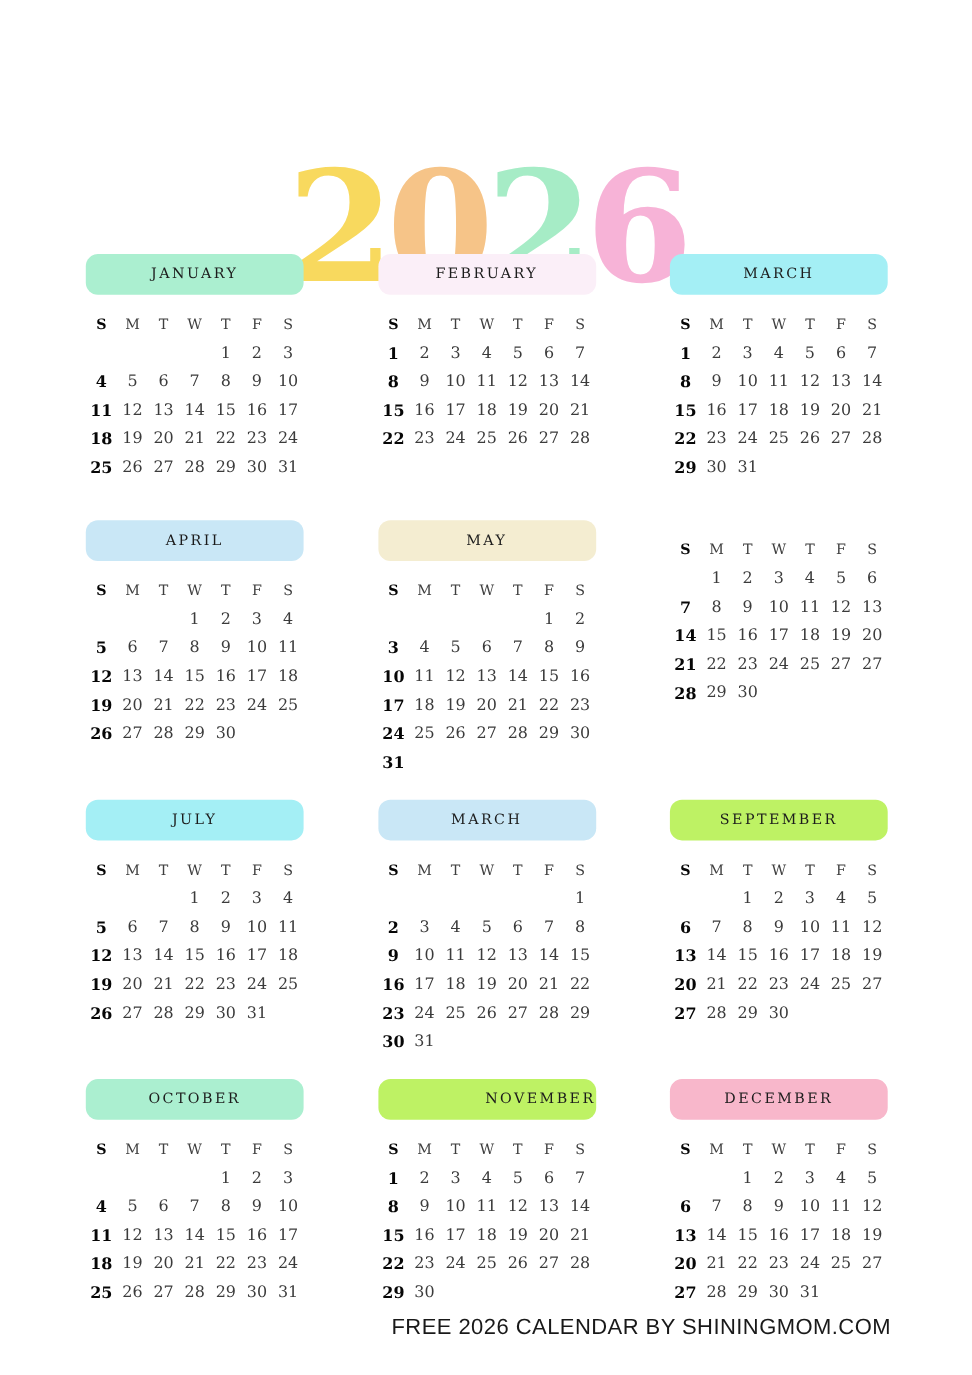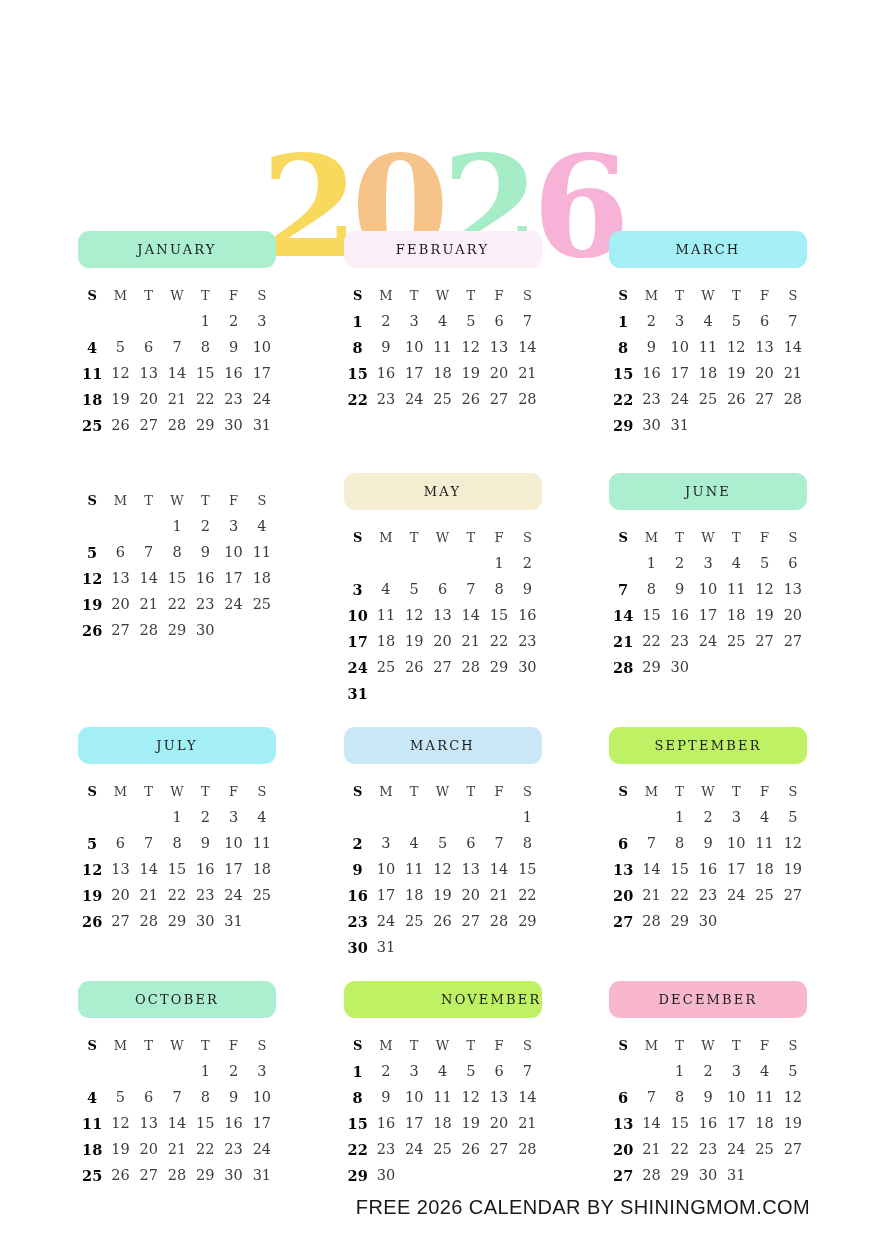--- a/index.html
+++ b/index.html
@@ -191,20 +191,23 @@
           <div class="cell date sun">29</div>
           <div class="cell date">30</div>
           <div class="cell date">31</div>
           <div class="cell date"></div>
           <div class="cell date"></div>
           <div class="cell date"></div>
           <div class="cell date"></div>
         </div>
       </section>
       <section class="month">
+        <div class="month-header" style="background: rgb(201, 231, 246);">
+          <span>APRIL</span>
+        </div>
         <div class="month-grid">
           <div class="cell wd sun">S</div>
           <div class="cell wd">M</div>
           <div class="cell wd">T</div>
           <div class="cell wd">W</div>
           <div class="cell wd">T</div>
           <div class="cell wd">F</div>
           <div class="cell wd">S</div>
           <div class="cell date sun"></div>
           <div class="cell date"></div>
@@ -293,23 +296,20 @@
           <div class="cell date sun">31</div>
           <div class="cell date"></div>
           <div class="cell date"></div>
           <div class="cell date"></div>
           <div class="cell date"></div>
           <div class="cell date"></div>
           <div class="cell date"></div>
         </div>
       </section>
       <section class="month">
-        <div class="month-header" style="background: rgb(171, 239, 208);">
-          <span>JUNE</span>
-        </div>
         <div class="month-grid">
           <div class="cell wd sun">S</div>
           <div class="cell wd">M</div>
           <div class="cell wd">T</div>
           <div class="cell wd">W</div>
           <div class="cell wd">T</div>
           <div class="cell wd">F</div>
           <div class="cell wd">S</div>
           <div class="cell date sun"></div>
           <div class="cell date">1</div>

